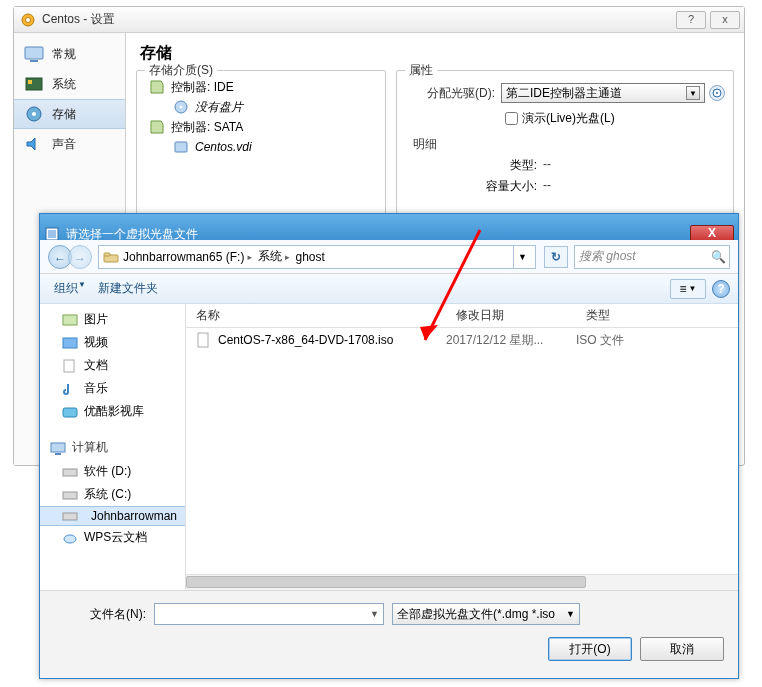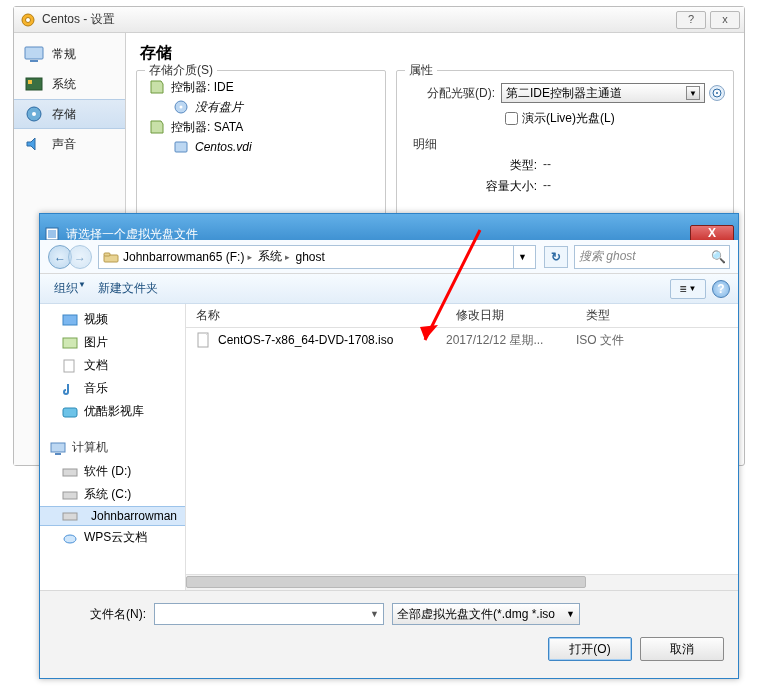--- a/index.html
+++ b/index.html
@@ -287,32 +287,32 @@
           <span style="font-size:8px">▼</span>
         </span>
       <span class="help">?</span>
     </div>
 
     <div class="filearea">
       <div class="tree-pane">
         <div class="node">
             <span class="li-icon">
               <svg viewBox="0 0 16 14">
+                <rect x="1" y="2" width="14" height="10" fill="#d0e8b4" stroke="#7aa552"></rect>
+              </svg>
+            </span>
+            <span>图片</span>
+          </div>
+        <div class="node">
+            <span class="li-icon">
+              <svg viewBox="0 0 16 14">
                 <rect x="1" y="2" width="14" height="10" fill="#7cb7f0" stroke="#3d86c6"></rect>
               </svg>
             </span>
             <span>视频</span>
-          </div>
-        <div class="node">
-            <span class="li-icon">
-              <svg viewBox="0 0 16 14">
-                <rect x="1" y="2" width="14" height="10" fill="#d0e8b4" stroke="#7aa552"></rect>
-              </svg>
-            </span>
-            <span>图片</span>
           </div>
         <div class="node">
             <span class="li-icon">
               <svg viewBox="0 0 16 14">
                 <rect x="2" y="1" width="10" height="12" fill="#fff" stroke="#aaa"></rect>
               </svg>
             </span>
             <span>文档</span>
           </div>
         <div class="node">

